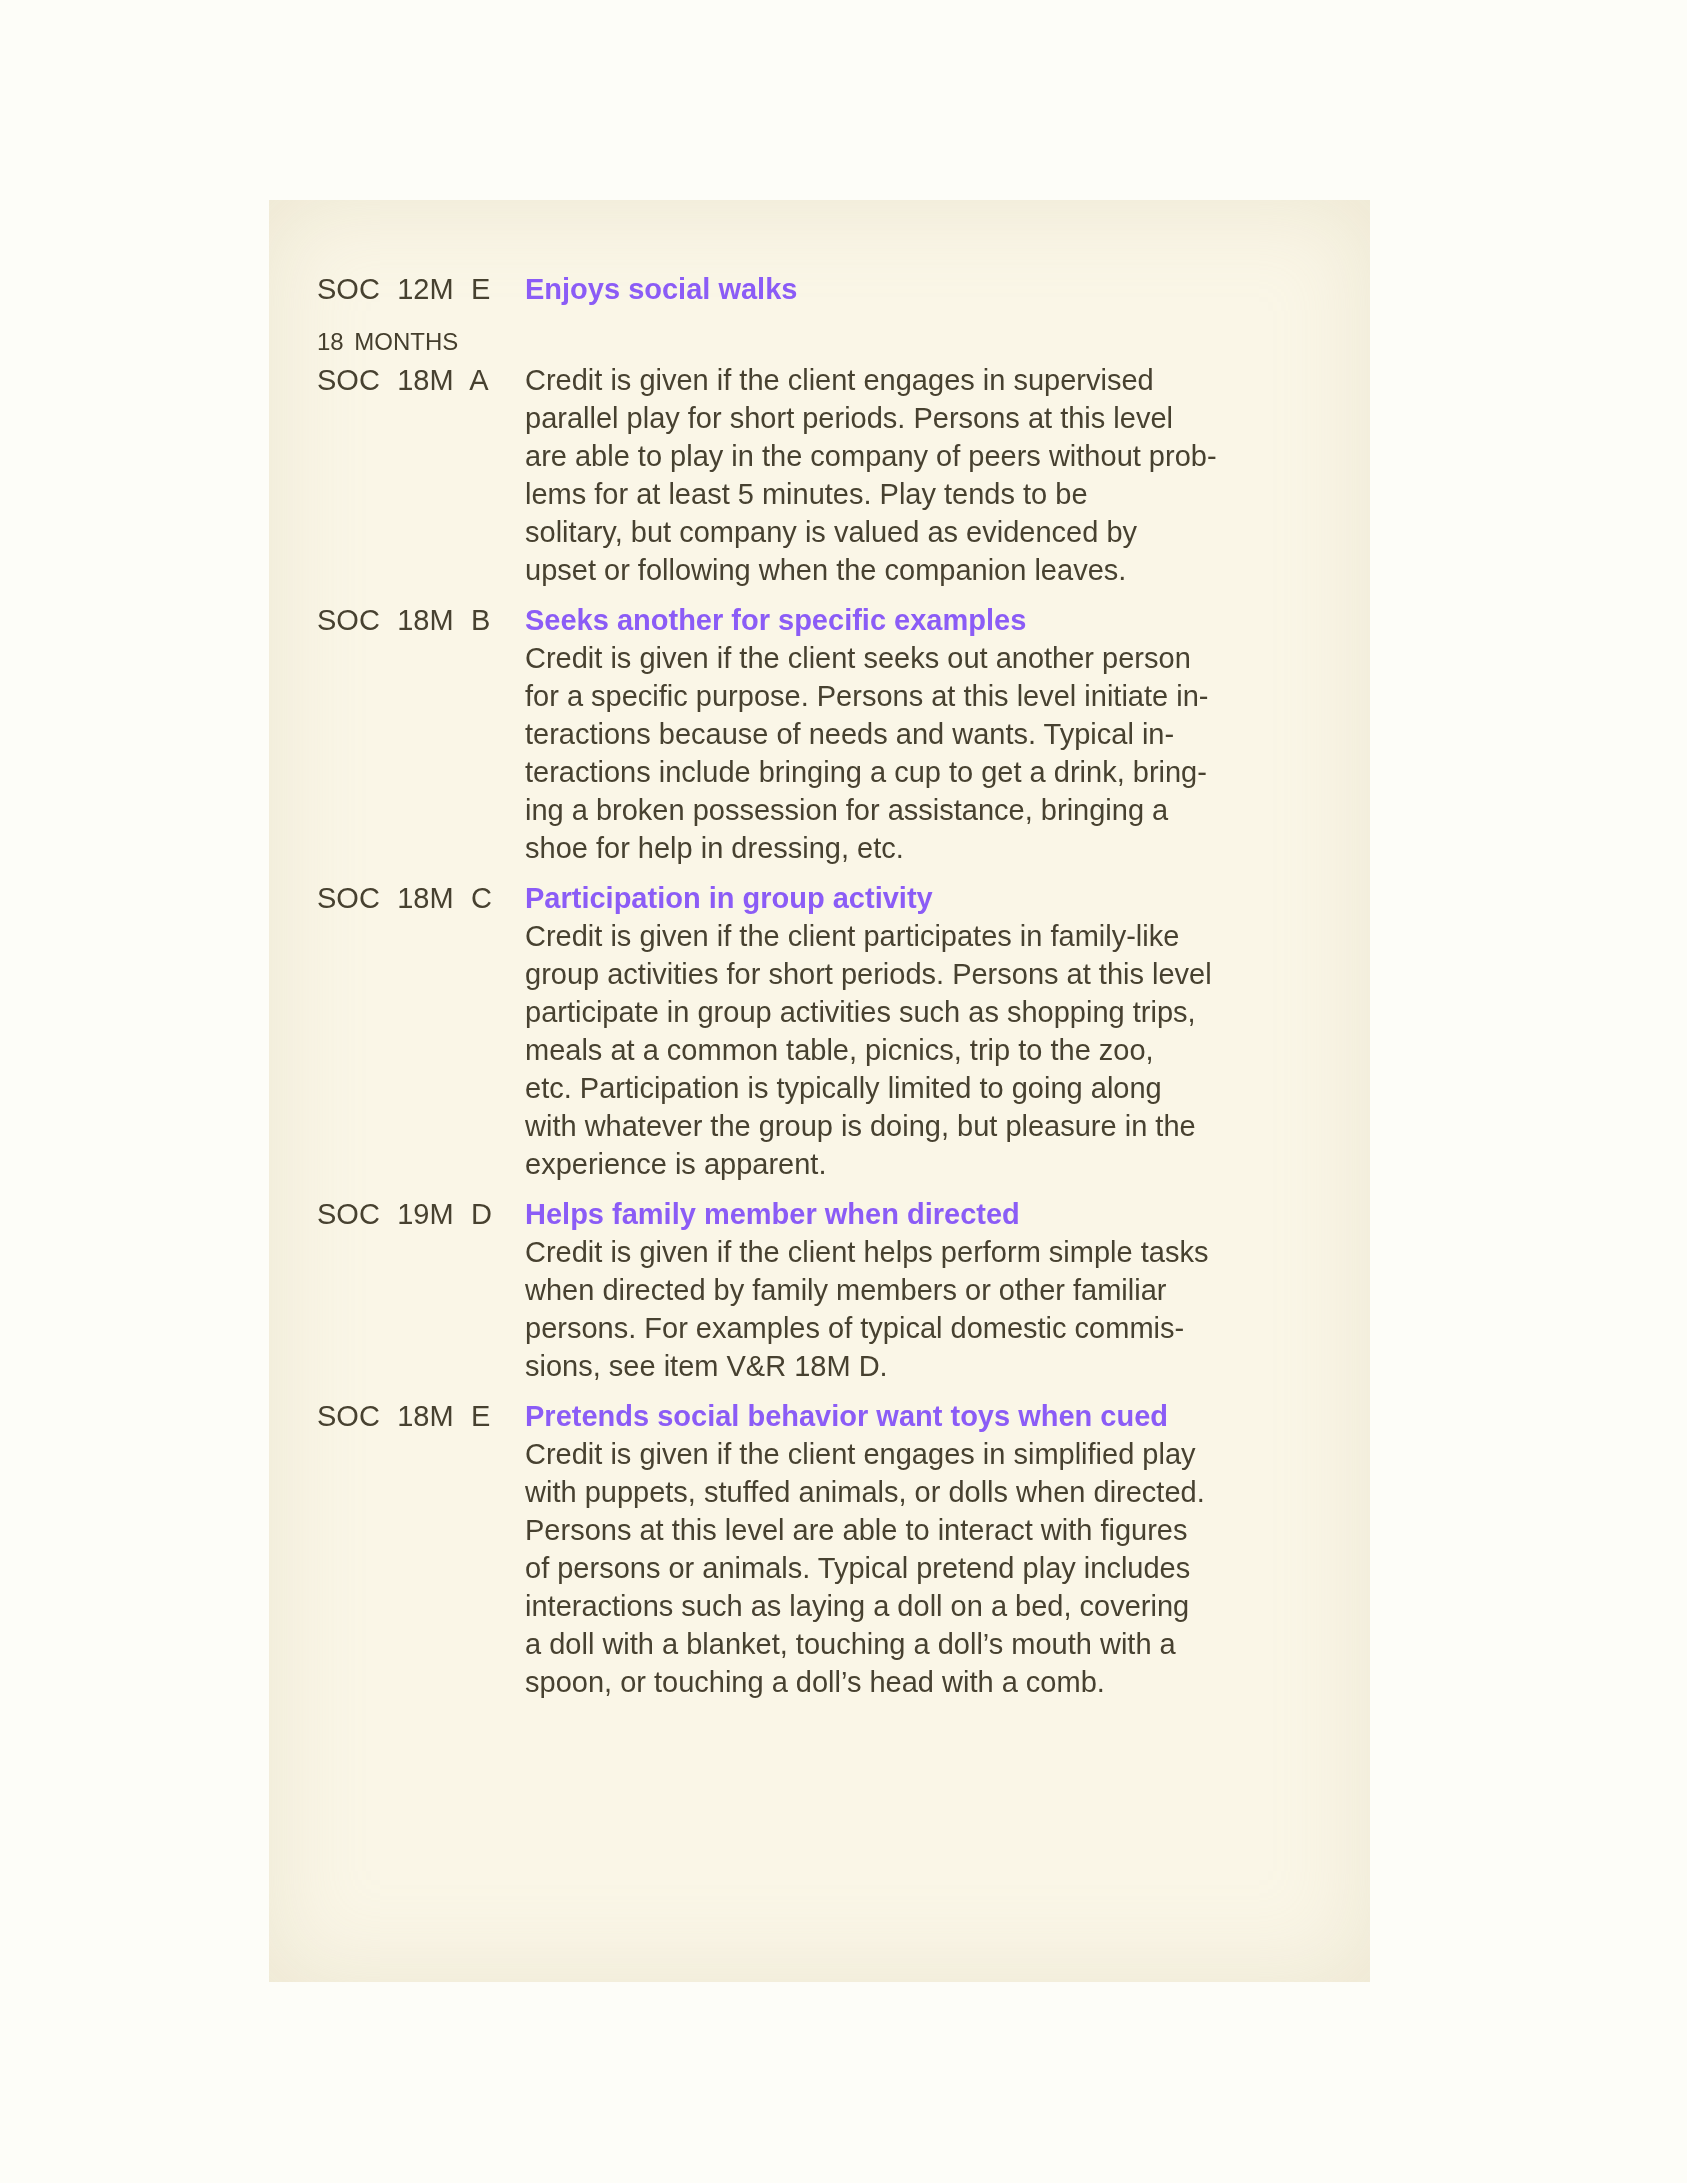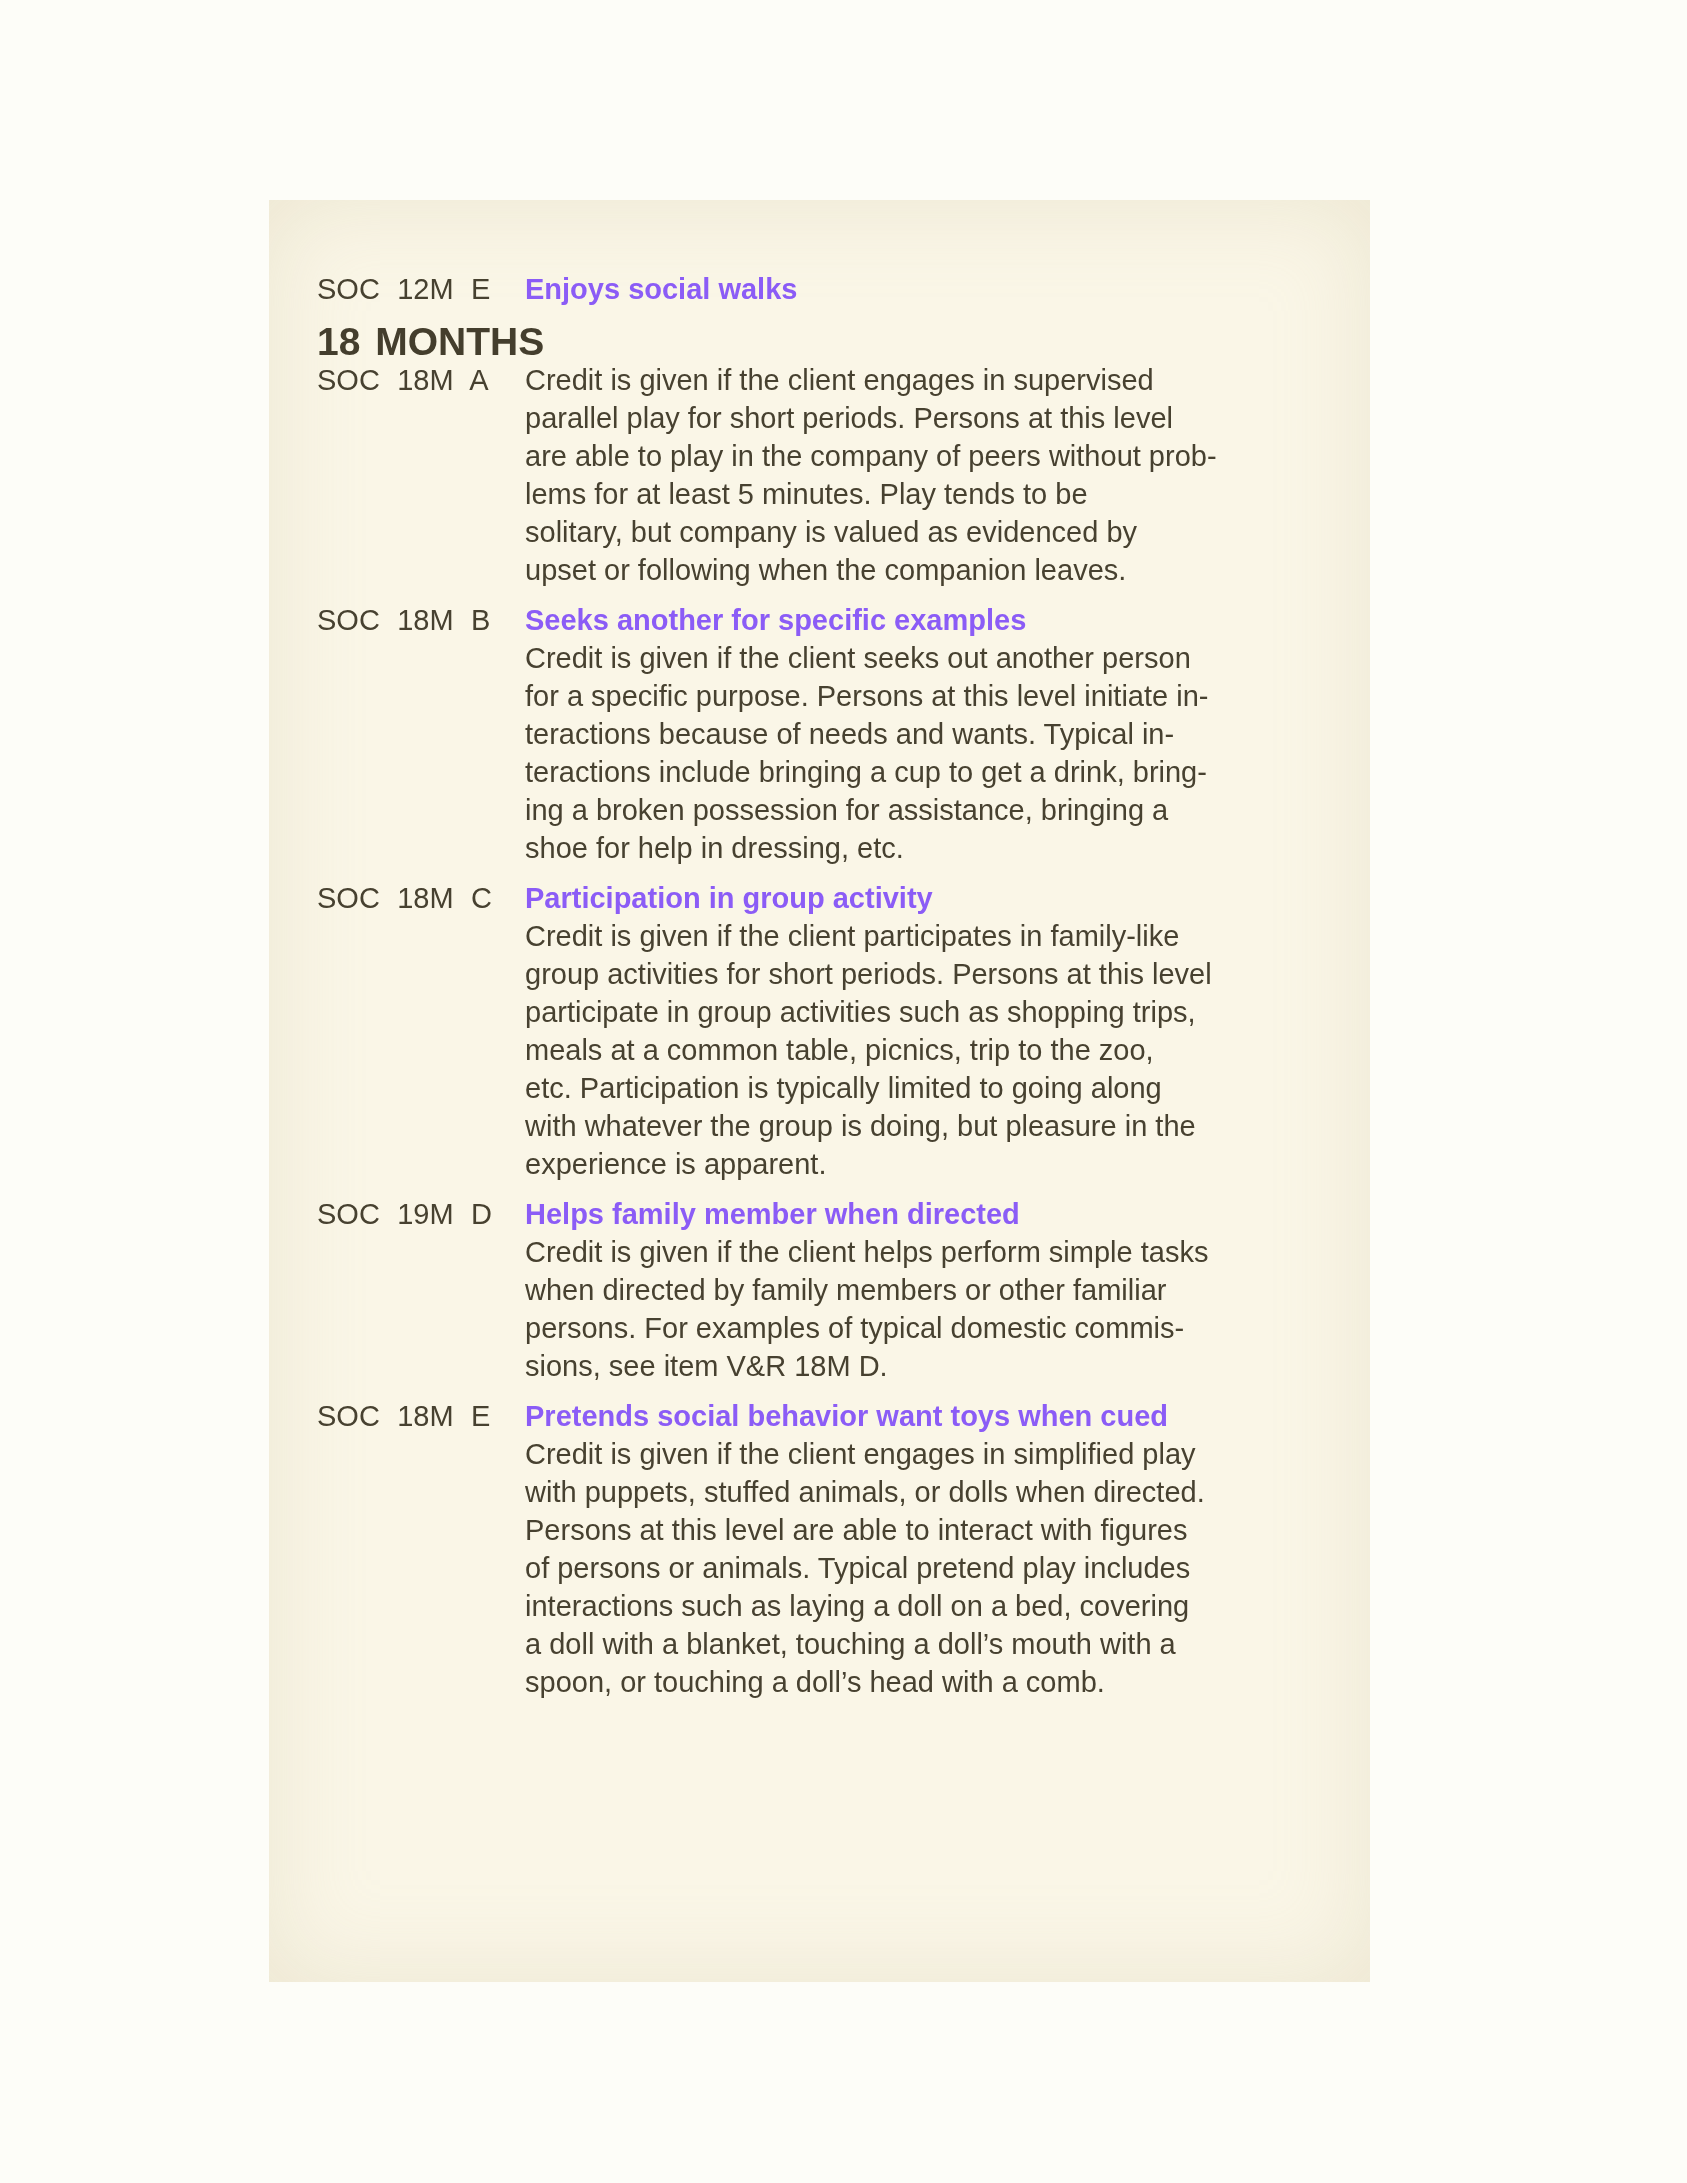--- a/index.html
+++ b/index.html
@@ -44,23 +44,23 @@
   }
   .heading {
     font-weight: bold;
     color: #8b5cf6;
   }
   .body {
     white-space: pre-line;
   }
   .section {
     margin: 14.6px 0 0 0;
-    font-size: 39px;
+    font-size: 24px;
     line-height: 38px;
-    font-weight: bold;
+    font-weight: normal;
     color: #443e2d;
     word-spacing: 4px;
   }
 </style>
 </head>
 <body>
 
 <div class="paper">
   <div class="content">
 

